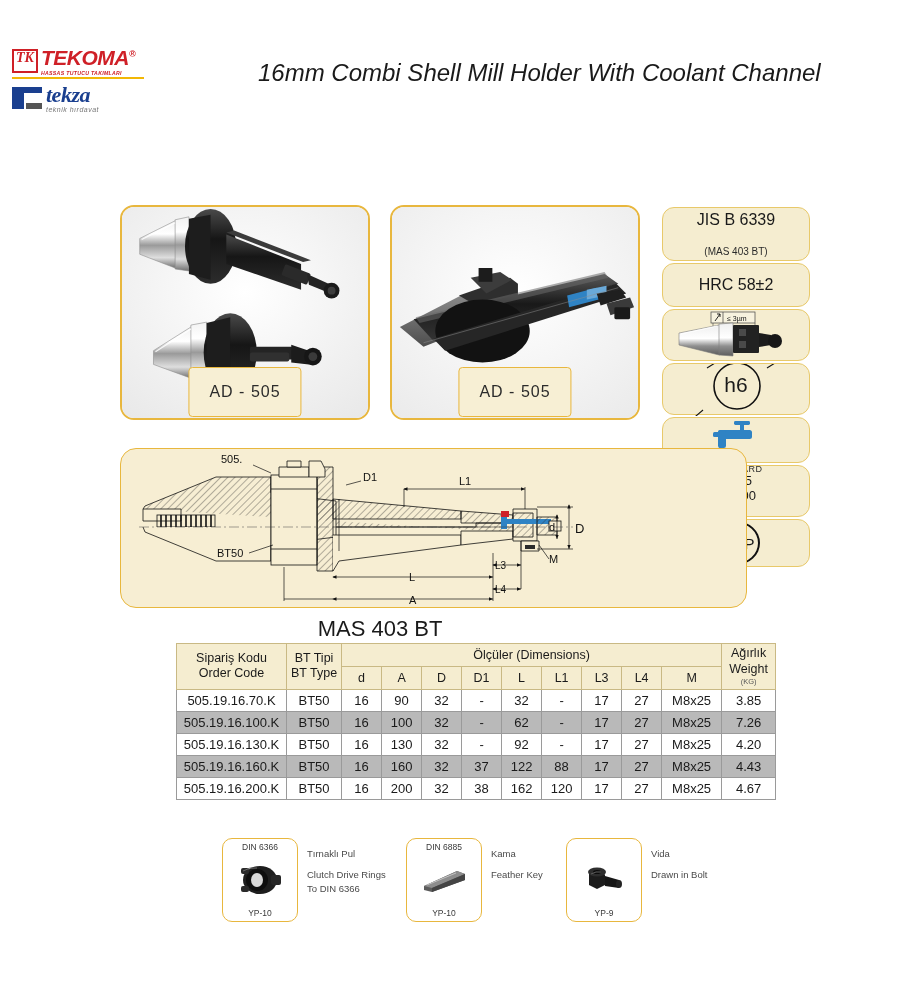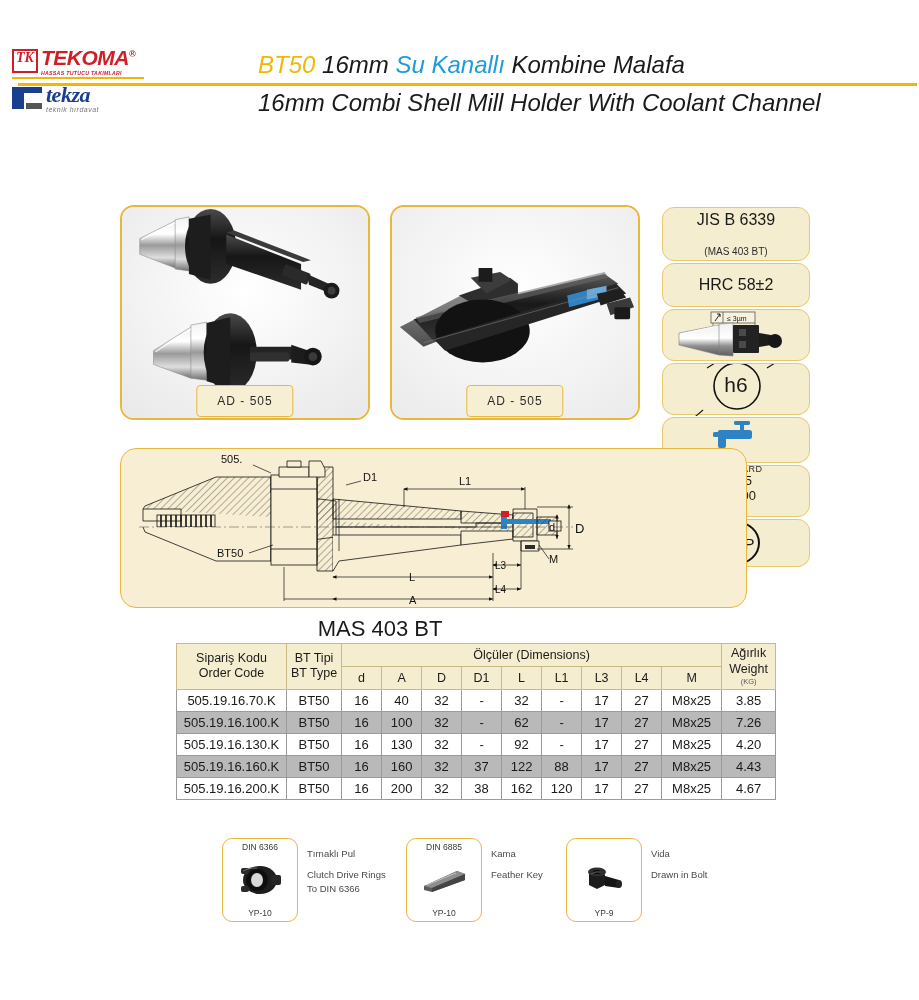--- a/index.html
+++ b/index.html
@@ -65,21 +65,21 @@
   .photo-panel {
     position: absolute; border: 2px solid #e8b73e; border-radius: 14px;
     background: #ffffff; overflow: hidden;
   }
   #photo-1 { left: 120px; top: 205px; width: 250px; height: 215px; }
   #photo-2 { left: 390px; top: 205px; width: 250px; height: 215px; }
   .photo-canvas { position: absolute; inset: 0; }
   .photo-cap {
     position: absolute; bottom: 1px; left: 50%; transform: translateX(-50%);
     background: #f7efd4; border: 1px solid #e8b73e; border-radius: 4px;
-    padding: 8px 20px; font-size: 12px; color: #2b2b2b; letter-spacing: 1px;
+    padding: 15px 20px; font-size: 16px; color: #2b2b2b; letter-spacing: 1px;
     white-space: nowrap;
   }
 
   
   .badge {
     position: absolute; left: 662px; width: 148px;
     background: #f5edd0; border: 1.5px solid #e8c96a; border-radius: 12px;
     display: flex; flex-direction: column; align-items: center;
     justify-content: center; text-align: center;
   }
@@ -181,27 +181,20 @@
           <span class="b3"></span>
       </span>
       <span>
         <div class="tekza-word">tekza</div>
         <div class="tekza-sub">teknik hırdavat</div>
       </span>
     </div>
   </div>
 
   <div class="title-block">
-    <div class="title-tr">
-      <span class="t-bt">BT50</span>
-      <span>16mm</span>
-      <span class="t-blue">Su Kanallı</span>
-      <span>Kombine Malafa</span>
-      <div class="title-rule"></div>
-    </div>
     <div class="title-en">16mm Combi Shell Mill Holder With Coolant Channel</div>
   </div>
 </div>
 
 <div class="photo-panel" id="photo-1">
   <svg class="photo-canvas" viewBox="0 0 250 215" preserveAspectRatio="none">
     <defs>
       <linearGradient id="chrome1" x1="0" y1="0" x2="0" y2="1">
         <stop offset="0%" stop-color="#f2f2f2"></stop>
           <stop offset="28%" stop-color="#ffffff"></stop>
@@ -481,21 +474,21 @@
       <th class="c-dim">L3</th>
       <th class="c-dim">L4</th>
       <th class="c-m">M</th>
     </tr>
   </thead>
   <tbody id="table-body">
       <tr class="row-odd">
         <td class="c-code">505.19.16.70.K</td>
         <td class="c-type">BT50</td>
         <td class="c-dim">16</td>
-        <td class="c-dim">40</td>
+        <td class="c-dim">90</td>
         <td class="c-dim">32</td>
         <td class="c-dim">-</td>
         <td class="c-dim">32</td>
         <td class="c-dim">-</td>
         <td class="c-dim">17</td>
         <td class="c-dim">27</td>
         <td class="c-m">M8x25</td>
         <td class="c-w">3.85</td>
       </tr>
       <tr class="row-even">

